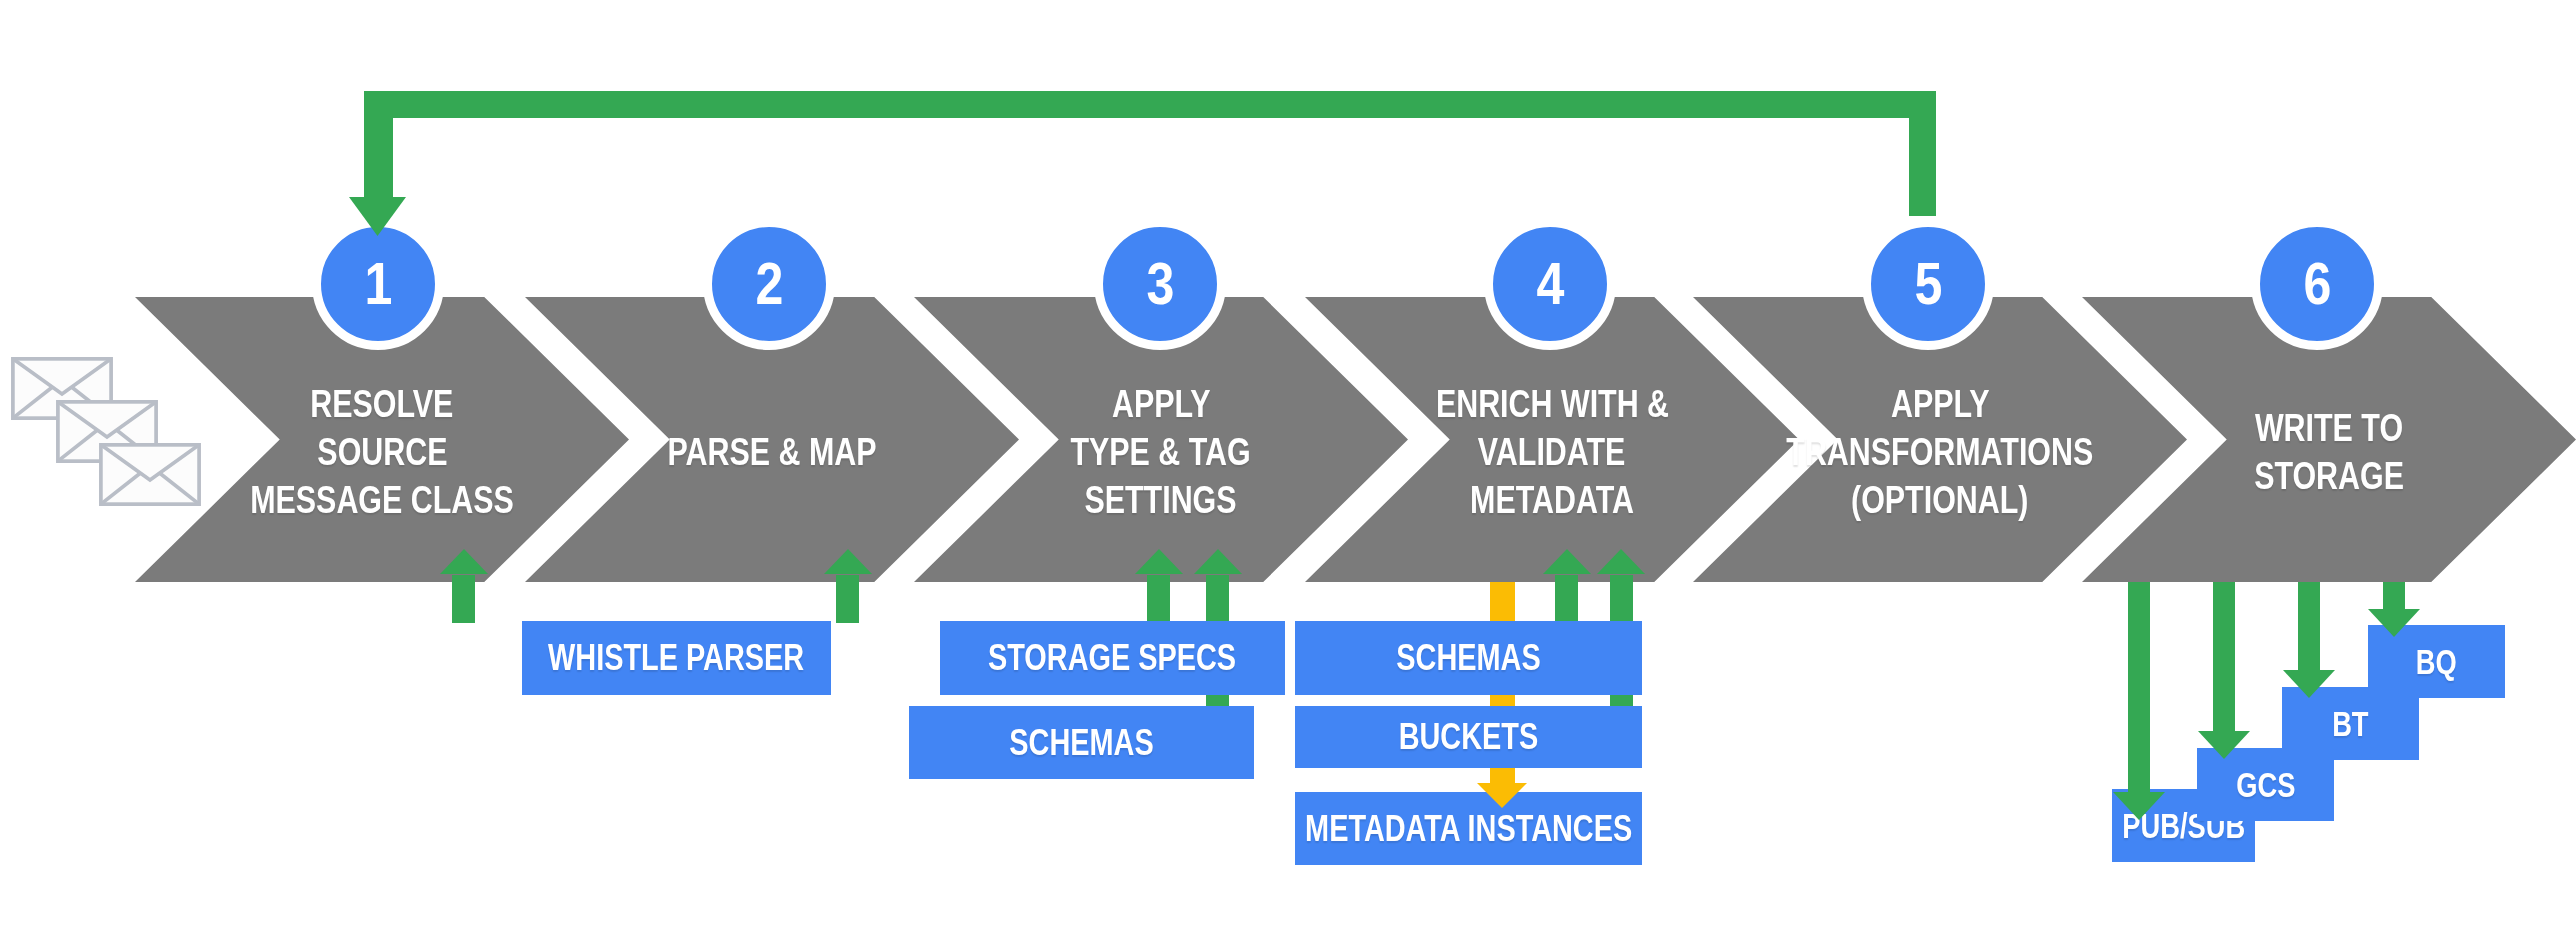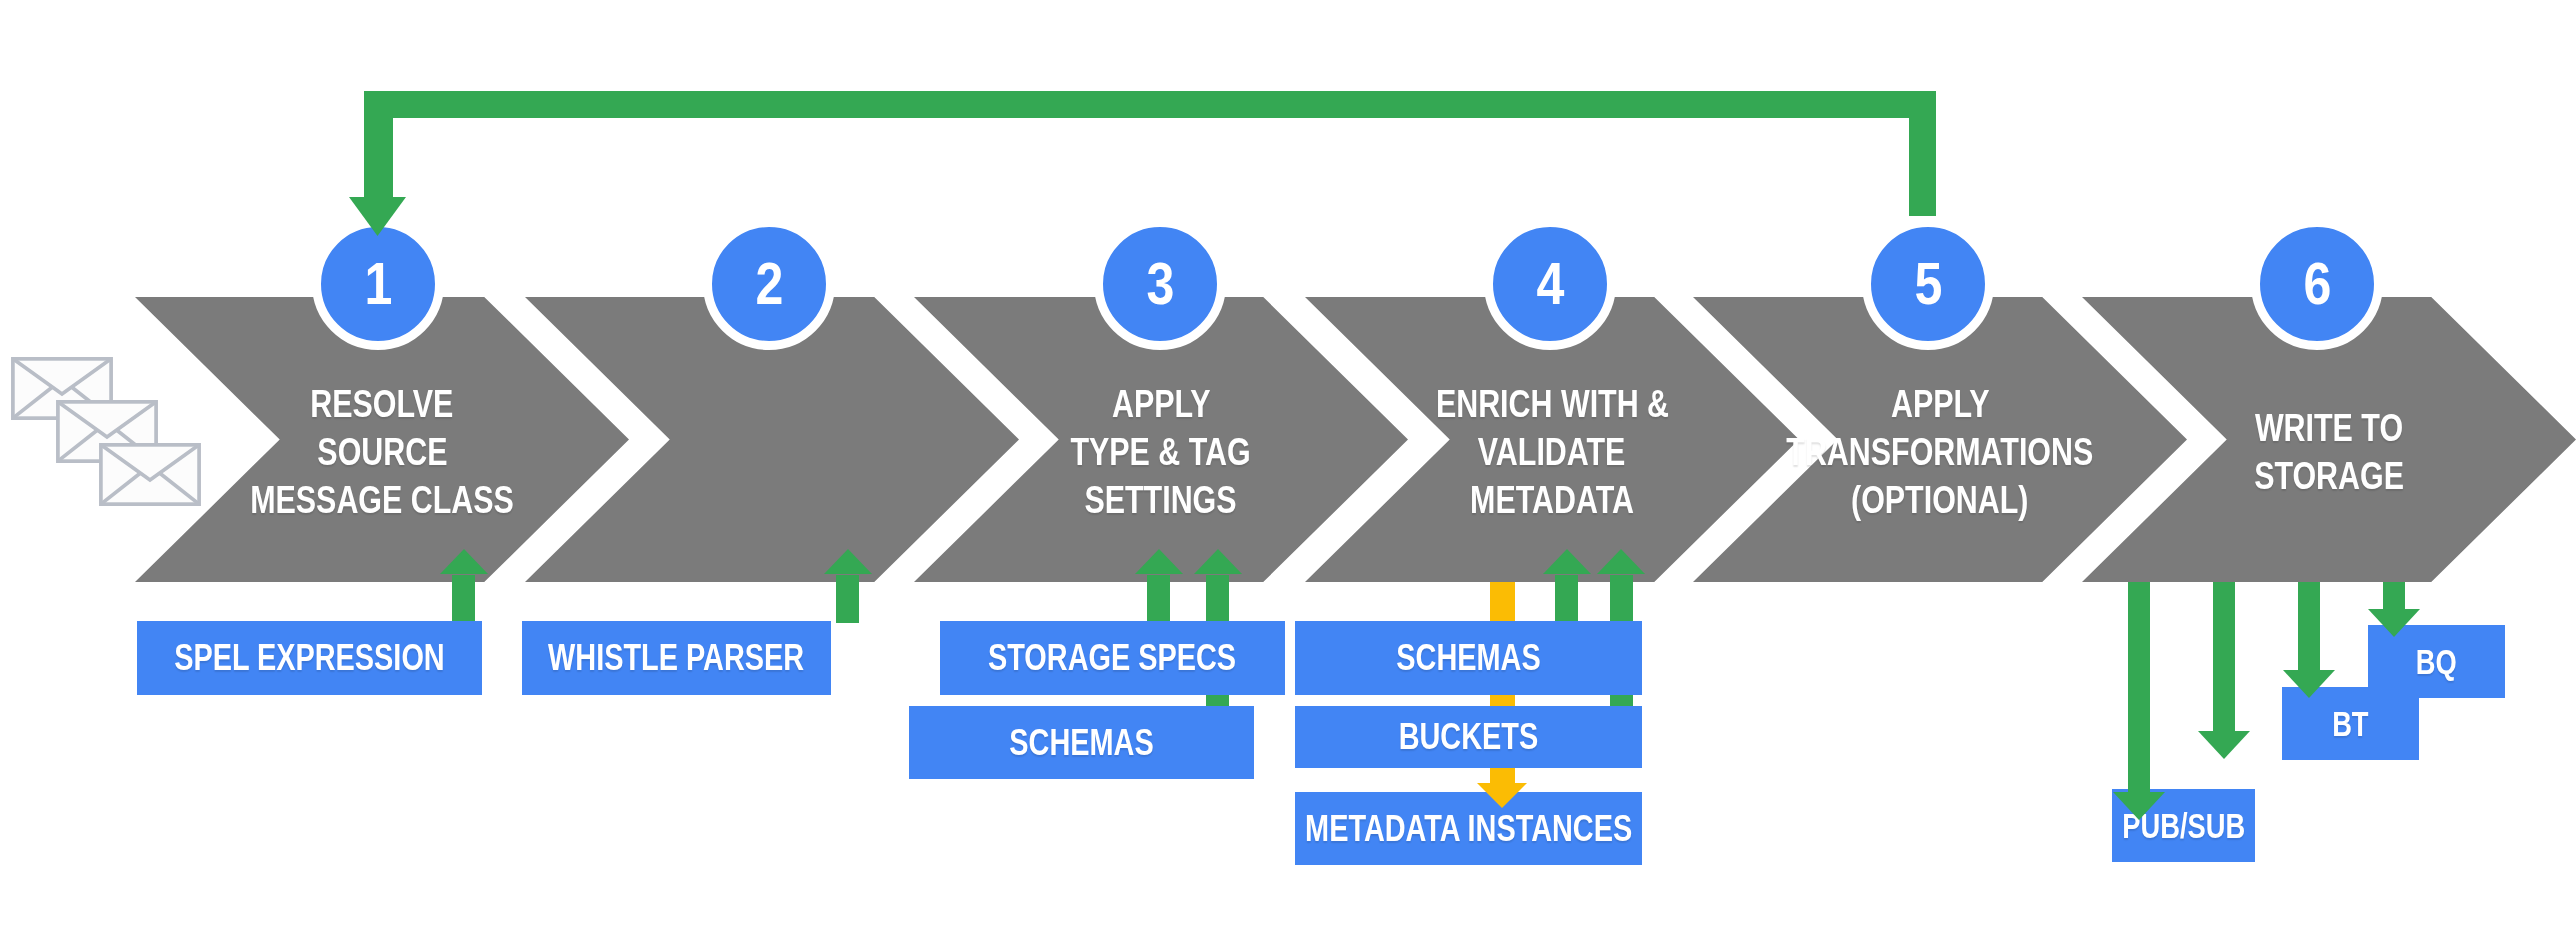--- a/index.html
+++ b/index.html
@@ -52,20 +52,23 @@
   <div class="chevron" style="left:525px"></div>
   <div class="chevron" style="left:914px"></div>
   <div class="chevron" style="left:1305px"></div>
   <div class="chevron" style="left:1693px"></div>
   <div class="chevron" style="left:2082px"></div>
 
   <div class="chev-text" style="left:135px">
     <span class="t">RESOLVE</span>
     <span class="t">SOURCE</span>
     <span class="t">MESSAGE CLASS</span>
+  </div>
+  <div class="chev-text" style="left:525px">
+    <span class="t">PARSE &amp; MAP</span>
   </div>
   <div class="chev-text" style="left:914px">
     <span class="t">APPLY</span>
     <span class="t">TYPE &amp; TAG</span>
     <span class="t">SETTINGS</span>
   </div>
   <div class="chev-text" style="left:1305px">
     <span class="t">ENRICH WITH &amp;</span>
     <span class="t">VALIDATE</span>
     <span class="t">METADATA</span>
@@ -116,23 +119,20 @@
   <div class="shaft z2" style="left:1206px;top:575px;width:23px;height:133px"></div>
 
   <div class="head-up z2" style="left:1543px;top:549px;width:48px;height:25px"></div>
   <div class="shaft z2" style="left:1555px;top:575px;width:23px;height:48px"></div>
   <div class="head-up z2" style="left:1597px;top:549px;width:48px;height:25px"></div>
   <div class="shaft z2" style="left:1610px;top:575px;width:23px;height:133px"></div>
 
   <div class="shaft yellow z2" style="left:1490px;top:582px;width:25px;height:201px"></div>
   <div class="head-down yellow z2" style="left:1477px;top:783px;width:50px;height:25px"></div>
 
-  <div class="bluebox" style="left:137px;top:621px;width:345px;height:74px">
-    <span class="t">SPEL EXPRESSION</span>
-  </div>
   <div class="bluebox" style="left:522px;top:621px;width:309px;height:74px">
     <span class="t">WHISTLE PARSER</span>
   </div>
   <div class="bluebox" style="left:940px;top:621px;width:345px;height:74px">
     <span class="t">STORAGE SPECS</span>
   </div>
   <div class="bluebox" style="left:909px;top:706px;width:345px;height:73px">
     <span class="t">SCHEMAS</span>
   </div>
   <div class="bluebox" style="left:1295px;top:621px;width:347px;height:74px">
@@ -140,20 +140,23 @@
   </div>
   <div class="bluebox" style="left:1295px;top:706px;width:347px;height:62px">
     <span class="t">BUCKETS</span>
   </div>
   <div class="bluebox low" style="left:1295px;top:792px;width:347px;height:73px">
     <span class="t">METADATA INSTANCES</span>
   </div>
 
   <div class="bluebox stairbox" style="left:2112px;top:789px;width:143px;height:73px">
     <span class="t">PUB/SUB</span>
+  </div>
+  <div class="bluebox stairbox" style="left:2197px;top:748px;width:137px;height:73px">
+    <span class="t">GCS</span>
   </div>
   <div class="bluebox stairbox" style="left:2282px;top:687px;width:137px;height:73px">
     <span class="t">BT</span>
   </div>
   <div class="bluebox stairbox" style="left:2368px;top:625px;width:137px;height:73px">
     <span class="t">BQ</span>
   </div>
 
   <div class="shaft z3" style="left:2128px;top:582px;width:22px;height:210px"></div>
   <div class="head-down z3" style="left:2113px;top:792px;width:52px;height:28px"></div>

